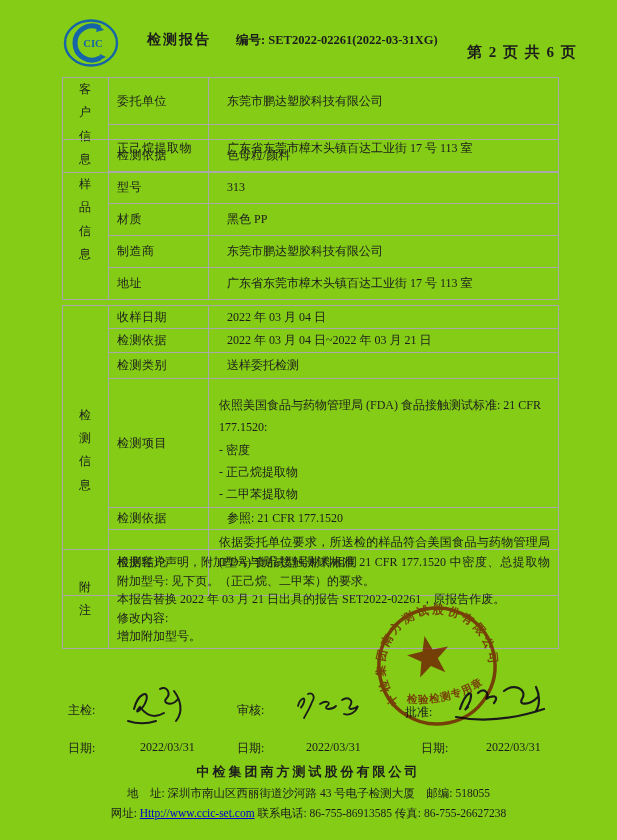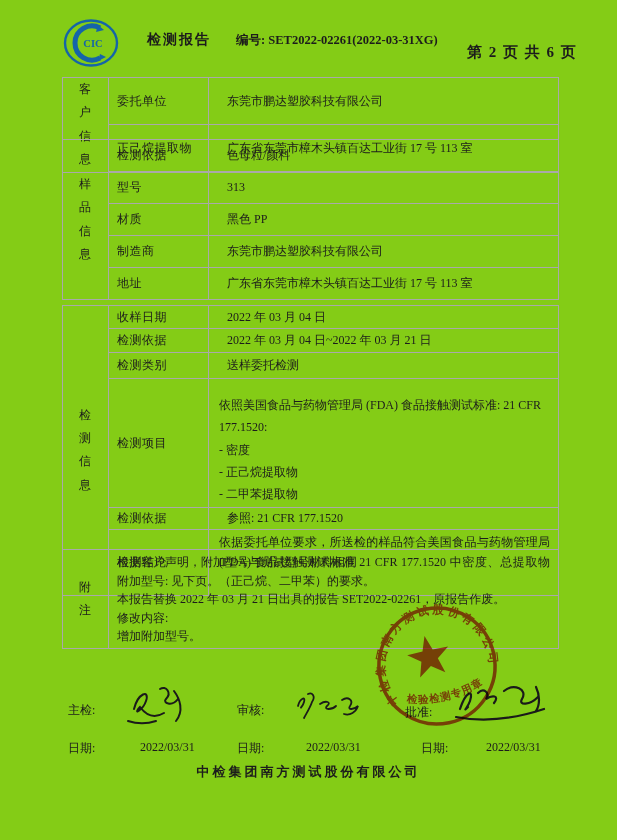--- a/index.html
+++ b/index.html
@@ -219,14 +219,18 @@
       <text font-size="11.5" font-weight="bold" fill="#dd372c" letter-spacing="3.2" font-family="Liberation Serif, serif">
         <textPath href="#ringPath" startOffset="2">中检集团南方测试股份有限公司</textPath>
       </text>
       <text font-size="10.5" font-weight="bold" fill="#dd372c" letter-spacing="1" font-family="Liberation Serif, serif">
         <textPath href="#bannerPath" startOffset="3">检验检测专用章</textPath>
       </text>
     </g>
   </svg>
 
   <div class="f-line f-company">中检集团南方测试股份有限公司</div>
+  <div class="f-line f-addr">地　址: 深圳市南山区西丽街道沙河路 43 号电子检测大厦　邮编: 518055</div>
+  <div class="f-line f-web">
+    <span>网址: </span><a href="#">Http://www.ccic-set.com</a><span> 联系电话: </span><span>86-755-86913585</span><span> 传真: </span><span>86-755-26627238</span>
+  </div>
 
 </div>
 
 </body></html>

